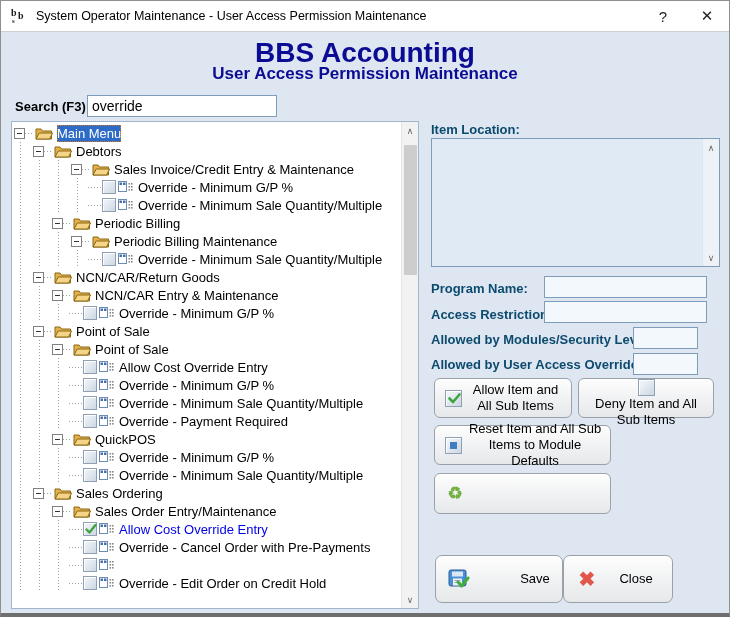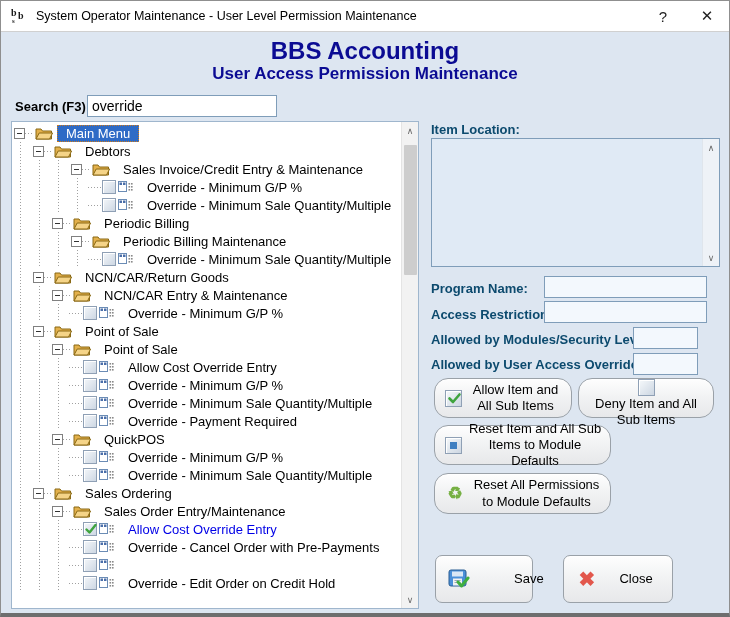--- a/index.html
+++ b/index.html
@@ -17,21 +17,21 @@
   }
   .app-icon { width:20px; height:20px; margin-left:8px; display:flex; align-items:center; justify-content:center; }
   .titlebar-text { font-size:12.5px; color:#000; margin-left:7px; flex:1; }
   .titlebar-btn {
     width:44px; height:30px; display:flex; align-items:center; justify-content:center;
     font-size:15px; color:#222; cursor:default;
   }
   
   .hdr-title {
     position:absolute; left:0; top:36px; width:100%; text-align:center;
-    font-size:24px; font-weight:bold; color:#0b0b93;
+    font-size:28px; font-weight:bold; color:#0b0b93;
   }
   .hdr-sub {
     position:absolute; left:0; top:63px; width:100%; text-align:center;
     font-size:17px; font-weight:bold; color:#0b0b93;
   }
   
   .search-label { position:absolute; left:14px; top:98px; font-size:13px; font-weight:bold; color:#000; }
   .search-input {
     position:absolute; left:86px; top:94px; width:190px; height:22px;
     border:1px solid #7f9db9; background:#fff; font-family:"Liberation Sans", sans-serif;
@@ -60,21 +60,21 @@
   }
   .hconn-leaf { width:14px; flex:0 0 14px; }
   .folder-ic { width:18px; height:14px; flex:0 0 18px; margin:0 4px 0 2px; }
   .leaf-cb {
     width:14px; height:14px; flex:0 0 14px; margin-right:2px;
     border:1px solid #8fa0b5; background:linear-gradient(135deg,#f4f7fa 0%,#cdd7e3 100%);
     box-shadow:inset 1px 1px 0 #fff; position:relative;
   }
   .leaf-cb svg { position:absolute; left:0px; top:-1px; }
   .grid-ic { width:15px; height:12px; flex:0 0 15px; margin-right:5px; }
-  .tree-label { padding:1px 9px; }
+  .tree-label { padding:1px 0; }
   .tree-label.selected { background:#2e6bc6; color:#fff; outline:1px dotted #cf7a1a; outline-offset:-1px; }
   .tree-label.checked-text { color:#0000e6; }
   
   .vscroll {
     position:absolute; top:0; right:0; width:17px; bottom:0;
     background:#f2f2f2; border-left:1px solid #e4e4e4;
     display:flex; flex-direction:column; align-items:center;
   }
   .vscroll .sb-arrow {
     width:17px; height:17px; display:flex; align-items:center; justify-content:center;
@@ -88,21 +88,21 @@
     position:absolute; left:430px; top:137px; width:289px; height:129px;
     background:#e0eaf5; border:1px solid #7f9db9;
   }
   .item-loc-box .vscroll { background:#eef2f7; border-left:1px solid #dfe5ec; }
   .field-input {
     position:absolute; height:22px; border:1px solid #7f9db9; background:#f3f8fd;
     font-family:"Liberation Sans", sans-serif; font-size:13px; padding:0 4px; color:#000;
   }
   
   .act-btn {
-    position:absolute; border:1px solid #9aa1a8; border-radius:14px;
+    position:absolute; border:1px solid #9aa1a8; border-radius:6px;
     background:linear-gradient(to bottom,#fefefe 0%,#f2f3f4 45%,#e7e8ea 100%);
     display:flex; align-items:center; font-size:13px; color:#000;
     padding:0 6px; cursor:default; box-shadow:0 1px 0 rgba(255,255,255,.8) inset;
   }
   .act-btn .btn-text { flex:1; text-align:center; line-height:1.25; }
   .btn-cb {
     width:17px; height:17px; flex:0 0 17px; margin:0 4px;
     border:1px solid #8fa0b5; background:linear-gradient(135deg,#f6f9fb 0%,#ccd6e2 100%);
     box-shadow:inset 1px 1px 0 #fff; position:relative;
   }
@@ -119,21 +119,21 @@
 <div class="window">
 
   <div class="titlebar">
     <div class="app-icon">
       <svg width="18" height="18" viewBox="0 0 18 18">
         <text x="1" y="9" font-family="Liberation Serif, serif" font-size="10" font-weight="bold" fill="#1a1a1a">b</text>
         <text x="8" y="12" font-family="Liberation Serif, serif" font-size="10" font-weight="bold" fill="#1a1a1a">b</text>
         <text x="2" y="16" font-family="Liberation Serif, serif" font-size="7" font-weight="bold" fill="#1a1a1a">s</text>
       </svg>
     </div>
-    <div class="titlebar-text">System Operator Maintenance - User Level Permission Maintenance</div>
+    <div class="titlebar-text">System Operator Maintenance - User Access Permission Maintenance</div>
     <div class="titlebar-btn">?</div>
     <div class="titlebar-btn">✕</div>
   </div>
 
   <div class="hdr-title">BBS Accounting</div>
   <div class="hdr-sub">User Access Permission Maintenance</div>
 
   <div class="search-label">Search (F3):</div>
   <input class="search-input" value="override" style="">
 
@@ -586,24 +586,23 @@
 
   <div class="act-btn" style="left:433px; top:424px; width:177px; height:40px;">
     <span class="btn-cb">
         <span class="partial"></span>
       </span>
     <span class="btn-text">Reset Item and All Sub Items to Module Defaults</span>
   </div>
 
   <div class="act-btn" style="left:433px; top:472px; width:177px; height:41px;">
     <span class="recycle-ic">♻</span>
-    <span class="btn-text">Reset All Permissions to Module Defaults</span>
-  </div>
-
-  <div class="act-btn big-btn" style="left:434px; top:554px; width:98px; height:48px;gap:36px;">
+  </div>
+
+  <div class="act-btn big-btn" style="left:434px; top:554px; width:128px; height:48px;gap:36px;">
     <span class="save-ic">
       <svg width="22" height="20" viewBox="0 0 22 20">
         <rect x="1" y="1" width="17" height="16" rx="2" fill="#4a90d9" stroke="#2a5d92"></rect>
         <rect x="4" y="2.5" width="11" height="5" fill="#d9e7f5"></rect>
         <rect x="5" y="9.5" width="9" height="7" fill="#f2f2f2"></rect>
         <line x1="6.5" y1="11.5" x2="12.5" y2="11.5" stroke="#9aa7b5" stroke-width="1"></line>
         <line x1="6.5" y1="13.5" x2="12.5" y2="13.5" stroke="#9aa7b5" stroke-width="1"></line>
         <path d="M10 13 L13.5 17 L20 9" fill="none" stroke="#3fae3f" stroke-width="3" stroke-linecap="round" stroke-linejoin="round"></path>
       </svg>
     </span>

